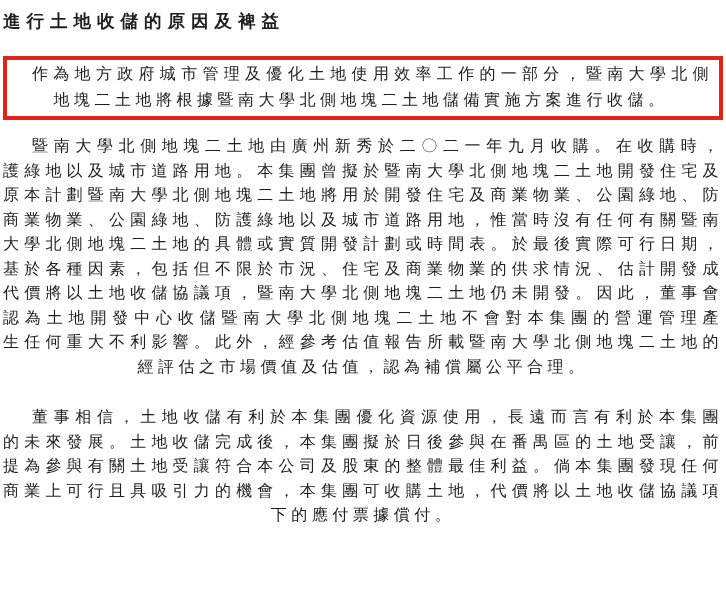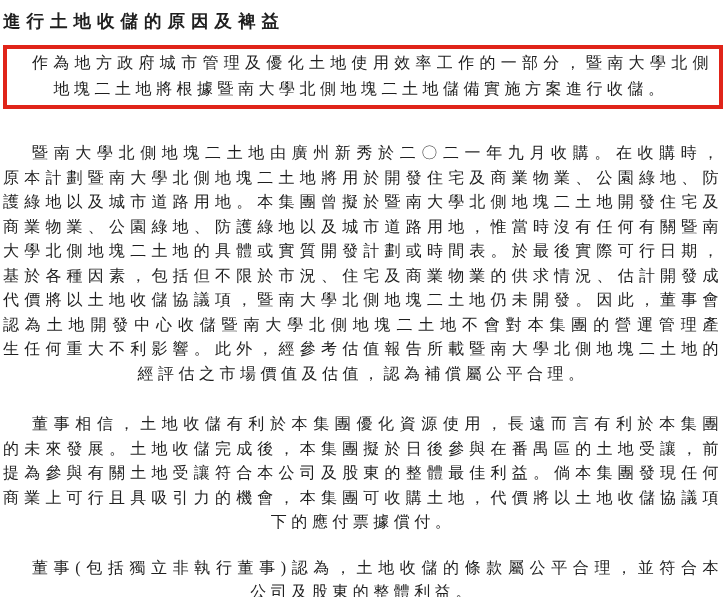--- a/index.html
+++ b/index.html
@@ -30,62 +30,58 @@
     line-height: 24.5px;
     text-align: center;
   }
   .line.just {
     text-align: justify;
     text-align-last: justify;
     text-justify: inter-character;
   }
   .indent { text-indent: 29px; }
   .hl-box {
-    margin-top: 11px;
+    margin-top: 22px;
     border: 4px solid var(--hl);
     padding: 1px 6px 3px 2px;
     font-family: Liberation Serif, serif;
   }
   .hl-box .line { line-height: 26px; }
   .hl-box .indent { text-indent: 23px; }
-  .para.p1 { margin-top: 32px; font-family: Liberation Serif, serif; }
+  .para.p1 { margin-top: 14px; font-family: Liberation Serif, serif; }
   .para.p2 { margin-top: 26px; }
   .para.p3 { margin-top: 21px; }
 </style>
 </head>
 <body>
 
 <div class="page">
 
   <h1 class="title">進行土地收儲的原因及裨益</h1>
 
   <div class="hl-box">
     <div class="line just indent">作為地方政府城市管理及優化土地使用效率工作的一部分，暨南大學北側</div>
     <div class="line">地塊二土地將根據暨南大學北側地塊二土地儲備實施方案進行收儲。</div>
   </div>
 
   <div class="para p1">
     <div class="line just indent">暨南大學北側地塊二土地由廣州新秀於二〇二一年九月收購。在收購時，</div>
+    <div class="line just">護綠地以及城市道路用地。本集團曾擬於暨南大學北側地塊二土地開發住宅及</div>
     <div class="line just">原本計劃暨南大學北側地塊二土地將用於開發住宅及商業物業、公園綠地、防</div>
-    <div class="line just">護綠地以及城市道路用地。本集團曾擬於暨南大學北側地塊二土地開發住宅及</div>
     <div class="line just">商業物業、公園綠地、防護綠地以及城市道路用地，惟當時沒有任何有關暨南</div>
     <div class="line just">大學北側地塊二土地的具體或實質開發計劃或時間表。於最後實際可行日期，</div>
     <div class="line just">基於各種因素，包括但不限於市況、住宅及商業物業的供求情況、估計開發成</div>
     <div class="line just">代價將以土地收儲協議項，暨南大學北側地塊二土地仍未開發。因此，董事會</div>
     <div class="line just">認為土地開發中心收儲暨南大學北側地塊二土地不會對本集團的營運管理產</div>
     <div class="line just">生任何重大不利影響。此外，經參考估值報告所載暨南大學北側地塊二土地的</div>
     <div class="line">經評估之市場價值及估值，認為補償屬公平合理。</div>
   </div>
 
   <div class="para p2">
     <div class="line just indent">董事相信，土地收儲有利於本集團優化資源使用，長遠而言有利於本集團</div>
     <div class="line just">的未來發展。土地收儲完成後，本集團擬於日後參與在番禺區的土地受讓，前</div>
     <div class="line just">提為參與有關土地受讓符合本公司及股東的整體最佳利益。倘本集團發現任何</div>
     <div class="line just">商業上可行且具吸引力的機會，本集團可收購土地，代價將以土地收儲協議項</div>
     <div class="line">下的應付票據償付。</div>
   </div>
 
-  <div class="para p3">
-    <div class="line just indent">董事(包括獨立非執行董事)認為，土地收儲的條款屬公平合理，並符合本</div>
-    <div class="line">公司及股東的整體利益。</div>
-  </div>
 
 </div>
 
 </body></html>

